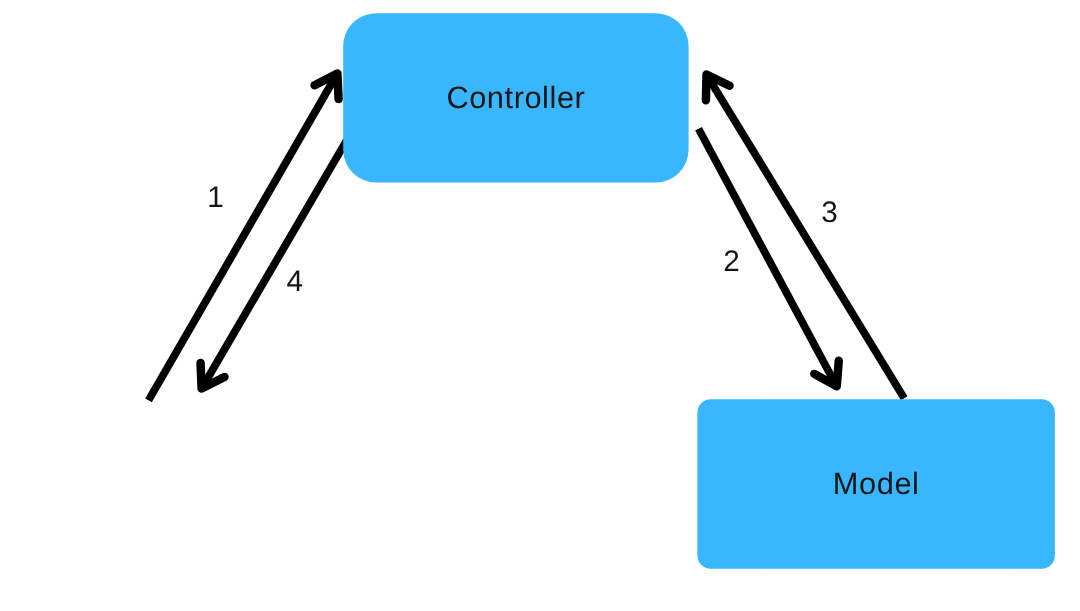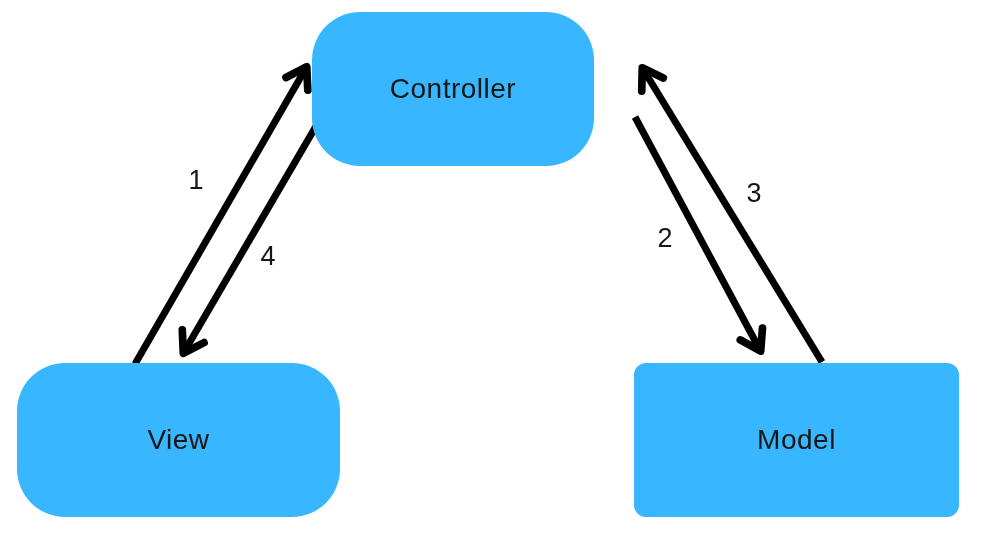--- a/index.html
+++ b/index.html
@@ -36,21 +36,21 @@
     display: flex;
     align-items: center;
     justify-content: center;
     z-index: 2;
   }
   .node-label {
     color: var(--text-color);
     font-size: 28px;
     letter-spacing: 0.5px;
   }
-  .node-controller { left: 312px; top: 12px;  width: 282px; height: 154px; }
+  .node-controller { left: 312px; top: 12px;  width: 314px; height: 154px; border-radius: 30px; }
   .node-view       { left: 17px;  top: 363px; width: 323px; height: 154px; }
   .node-model      { left: 634px; top: 363px; width: 325px; height: 154px; border-radius: 12px; }
   .edge-label {
     position: absolute;
     transform: translate(-50%, -50%);
     color: var(--text-color);
     font-size: 27px;
     z-index: 3;
     line-height: 1;
   }
@@ -73,23 +73,20 @@
     <line x1="135" y1="364" x2="306" y2="68" stroke="#000000" stroke-width="7" marker-end="url(#arrowhead)"></line>
     <line x1="319" y1="121" x2="184" y2="352" stroke="#000000" stroke-width="7" marker-end="url(#arrowhead)"></line>
     <line x1="635" y1="117" x2="760" y2="350" stroke="#000000" stroke-width="7" marker-end="url(#arrowhead)"></line>
     <line x1="822" y1="362" x2="643" y2="69" stroke="#000000" stroke-width="7" marker-end="url(#arrowhead)"></line>
   </svg>
 
   <div class="node node-controller">
     <span class="node-label">Controller</span>
   </div>
 
-  <div class="node node-view">
-    <span class="node-label">View</span>
-  </div>
 
   <div class="node node-model">
     <span class="node-label">Model</span>
   </div>
 
   <div class="edge-label edge-label-1">1</div>
   <div class="edge-label edge-label-2">2</div>
   <div class="edge-label edge-label-3">3</div>
   <div class="edge-label edge-label-4">4</div>
 

